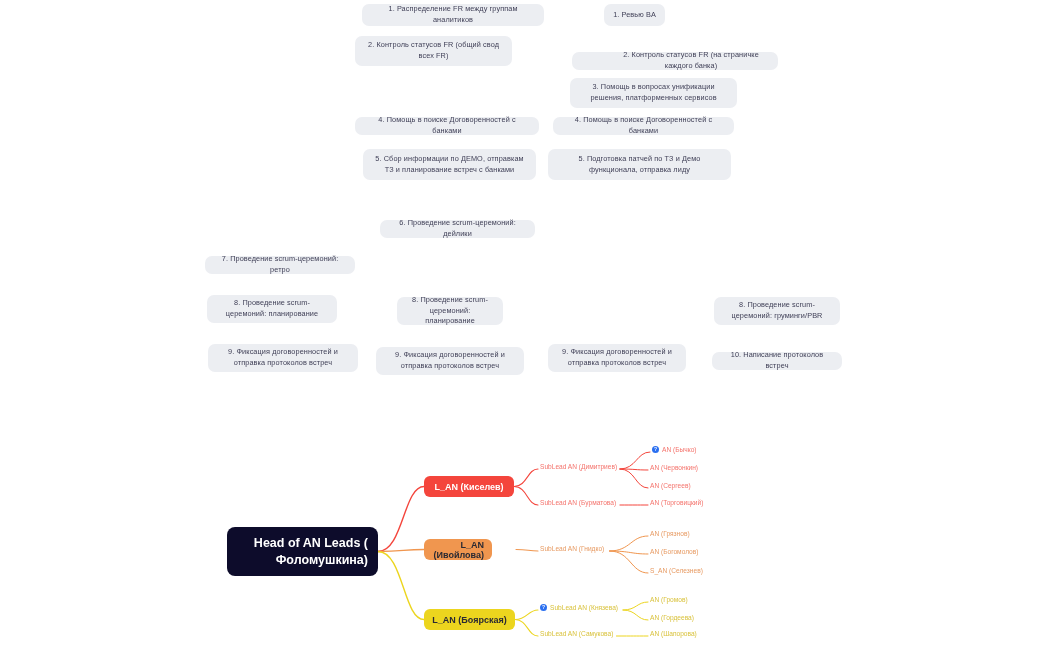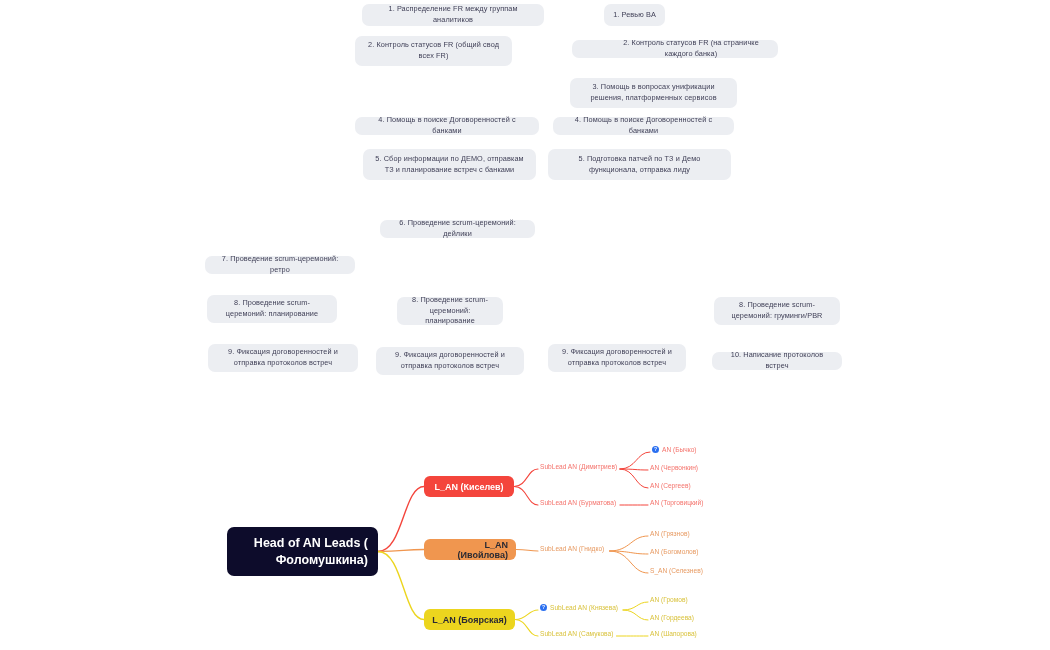--- a/index.html
+++ b/index.html
@@ -138,21 +138,21 @@
     </svg>
 <div class="card" style="left: 362px; top: 4px; width: 182px; height: 22px;">
       <span>1. Распределение FR между группам аналитиков</span>
     </div>
     <div class="card" style="left: 604px; top: 4px; width: 61px; height: 22px;">
       <span>1. Ревью BA</span>
     </div>
     <div class="card" style="left: 355px; top: 36px; width: 157px; height: 30px;">
       <span>2. Контроль статусов FR (общий свод всех FR)</span>
     </div>
-    <div class="card" style="left: 572px; top: 40px; width: 206px; height: 18px; padding-left: 40px;">
+    <div class="card" style="left: 572px; top: 52px; width: 206px; height: 18px; padding-left: 40px;">
       <span>2. Контроль статусов FR (на страничке каждого банка)</span>
     </div>
     <div class="card" style="left: 570px; top: 78px; width: 167px; height: 30px; text-align: center;">
       <span>3. Помощь в вопросах унификации решения, платформенных сервисов</span>
     </div>
     <div class="card" style="left: 355px; top: 117px; width: 184px; height: 18px;">
       <span>4. Помощь в поиске Договоренностей с банками</span>
     </div>
     <div class="card" style="left: 553px; top: 117px; width: 181px; height: 18px;">
       <span>4. Помощь в поиске Договоренностей с банками</span>
@@ -183,21 +183,21 @@
     </div>
     <div class="card" style="left: 376px; top: 347px; width: 148px; height: 28px;">
       <span>9. Фиксация договоренностей и отправка протоколов встреч</span>
     </div>
     <div class="card" style="left: 548px; top: 344px; width: 138px; height: 28px;">
       <span>9. Фиксация договоренностей и отправка протоколов встреч</span>
     </div>
     <div class="card" style="left: 712px; top: 352px; width: 130px; height: 18px;">
       <span>10. Написание протоколов встреч</span>
     </div>
-    <div class="node root" style="left: 227px; top: 527px; width: 151px; height: 49px; background: rgb(13, 12, 43);">
+    <div class="node root" style="left: 227px; top: 527px; width: 151px; height: 49px; background: rgb(13, 12, 43); border-radius: 8px;">
       <span>Head of AN Leads ( Фоломушкина)</span>
     </div>
     <div class="node lead red" style="left: 424px; top: 476px; width: 90px; height: 21px;">
       <span>L_AN (Киселев)</span>
     </div>
     <div class="leaf red" style="left: 540px; top: 463px; color: rgb(244, 115, 108);">
       <span>SubLead AN (Димитриев)</span>
     </div>
     <div class="leaf red" style="left: 652px; top: 446px; color: rgb(244, 115, 108);">
       <span class="note-badge">?</span>
@@ -208,21 +208,21 @@
     </div>
     <div class="leaf red" style="left: 650px; top: 482px; color: rgb(244, 115, 108);">
       <span>AN (Сергеев)</span>
     </div>
     <div class="leaf red" style="left: 540px; top: 499px; color: rgb(244, 115, 108);">
       <span>SubLead AN (Бурматова)</span>
     </div>
     <div class="leaf red" style="left: 650px; top: 499px; color: rgb(244, 115, 108);">
       <span>AN (Торговицкий)</span>
     </div>
-    <div class="node lead orange" style="left: 424px; top: 539px; width: 92px; height: 21px;">
+    <div class="node lead orange" style="left: 424px; top: 539px; width: 68px; height: 21px;">
       <span>L_AN (Ивойлова)</span>
     </div>
     <div class="leaf orange" style="left: 540px; top: 545px; color: rgb(231, 154, 98);">
       <span>SubLead AN (Гнидко)</span>
     </div>
     <div class="leaf orange" style="left: 650px; top: 530px; color: rgb(231, 154, 98);">
       <span>AN (Грязнов)</span>
     </div>
     <div class="leaf orange" style="left: 650px; top: 548px; color: rgb(231, 154, 98);">
       <span>AN (Богомолов)</span>

